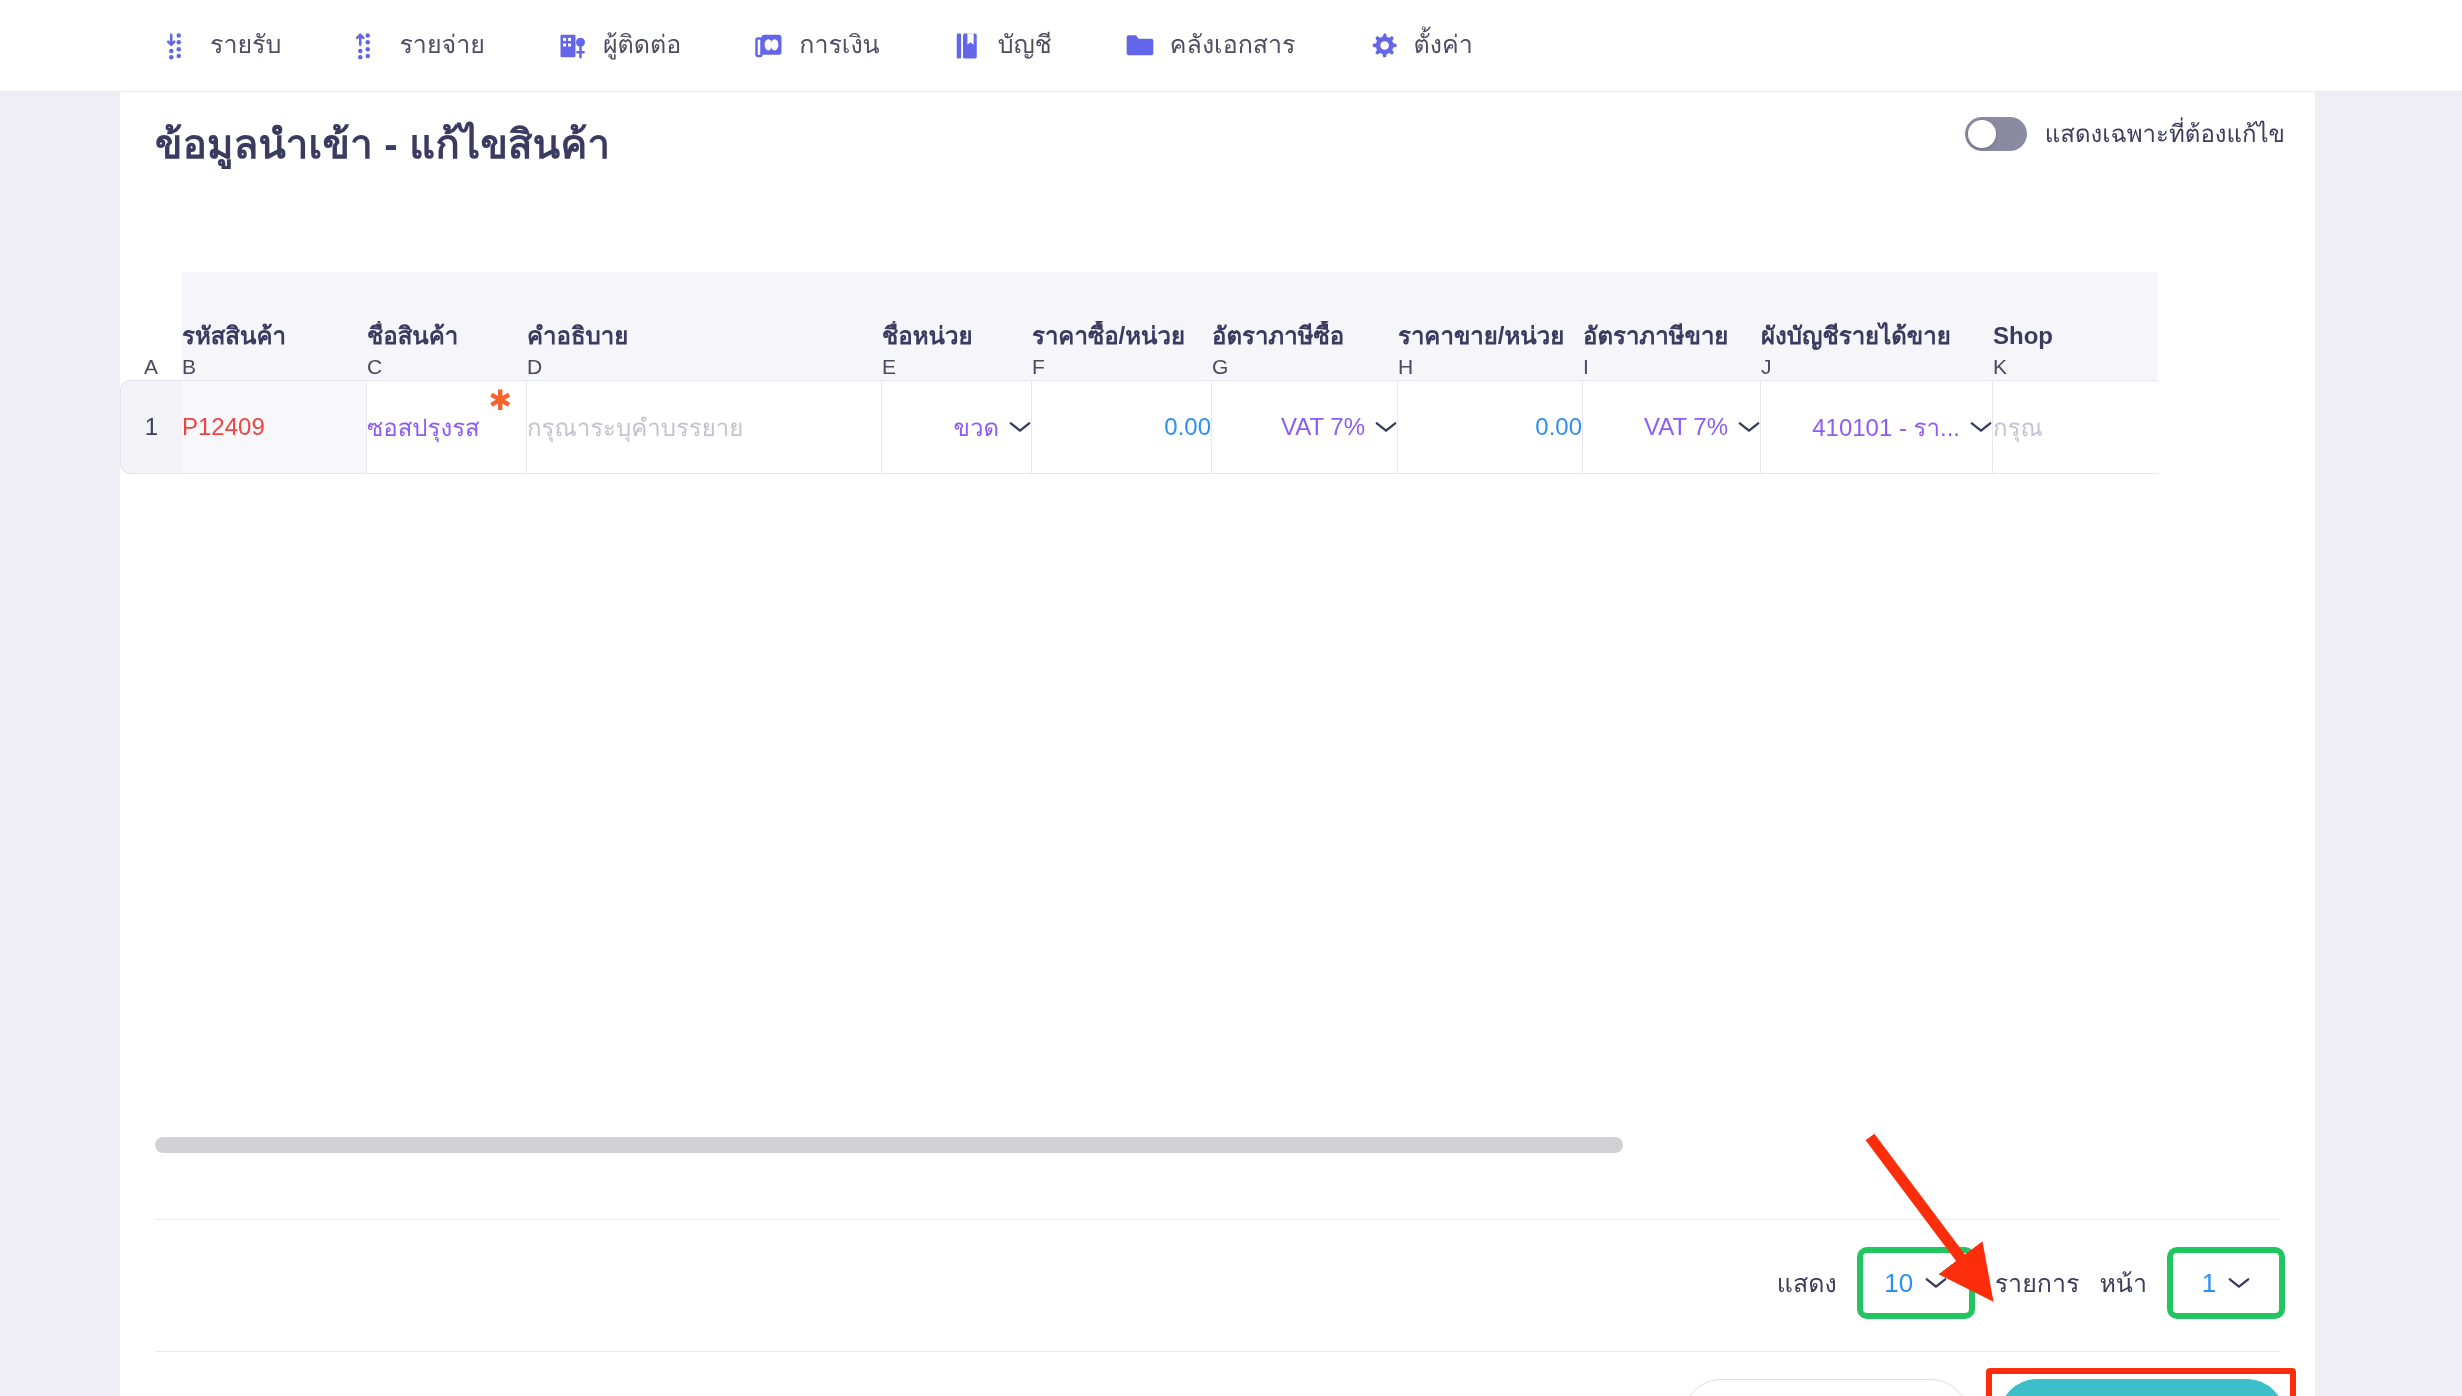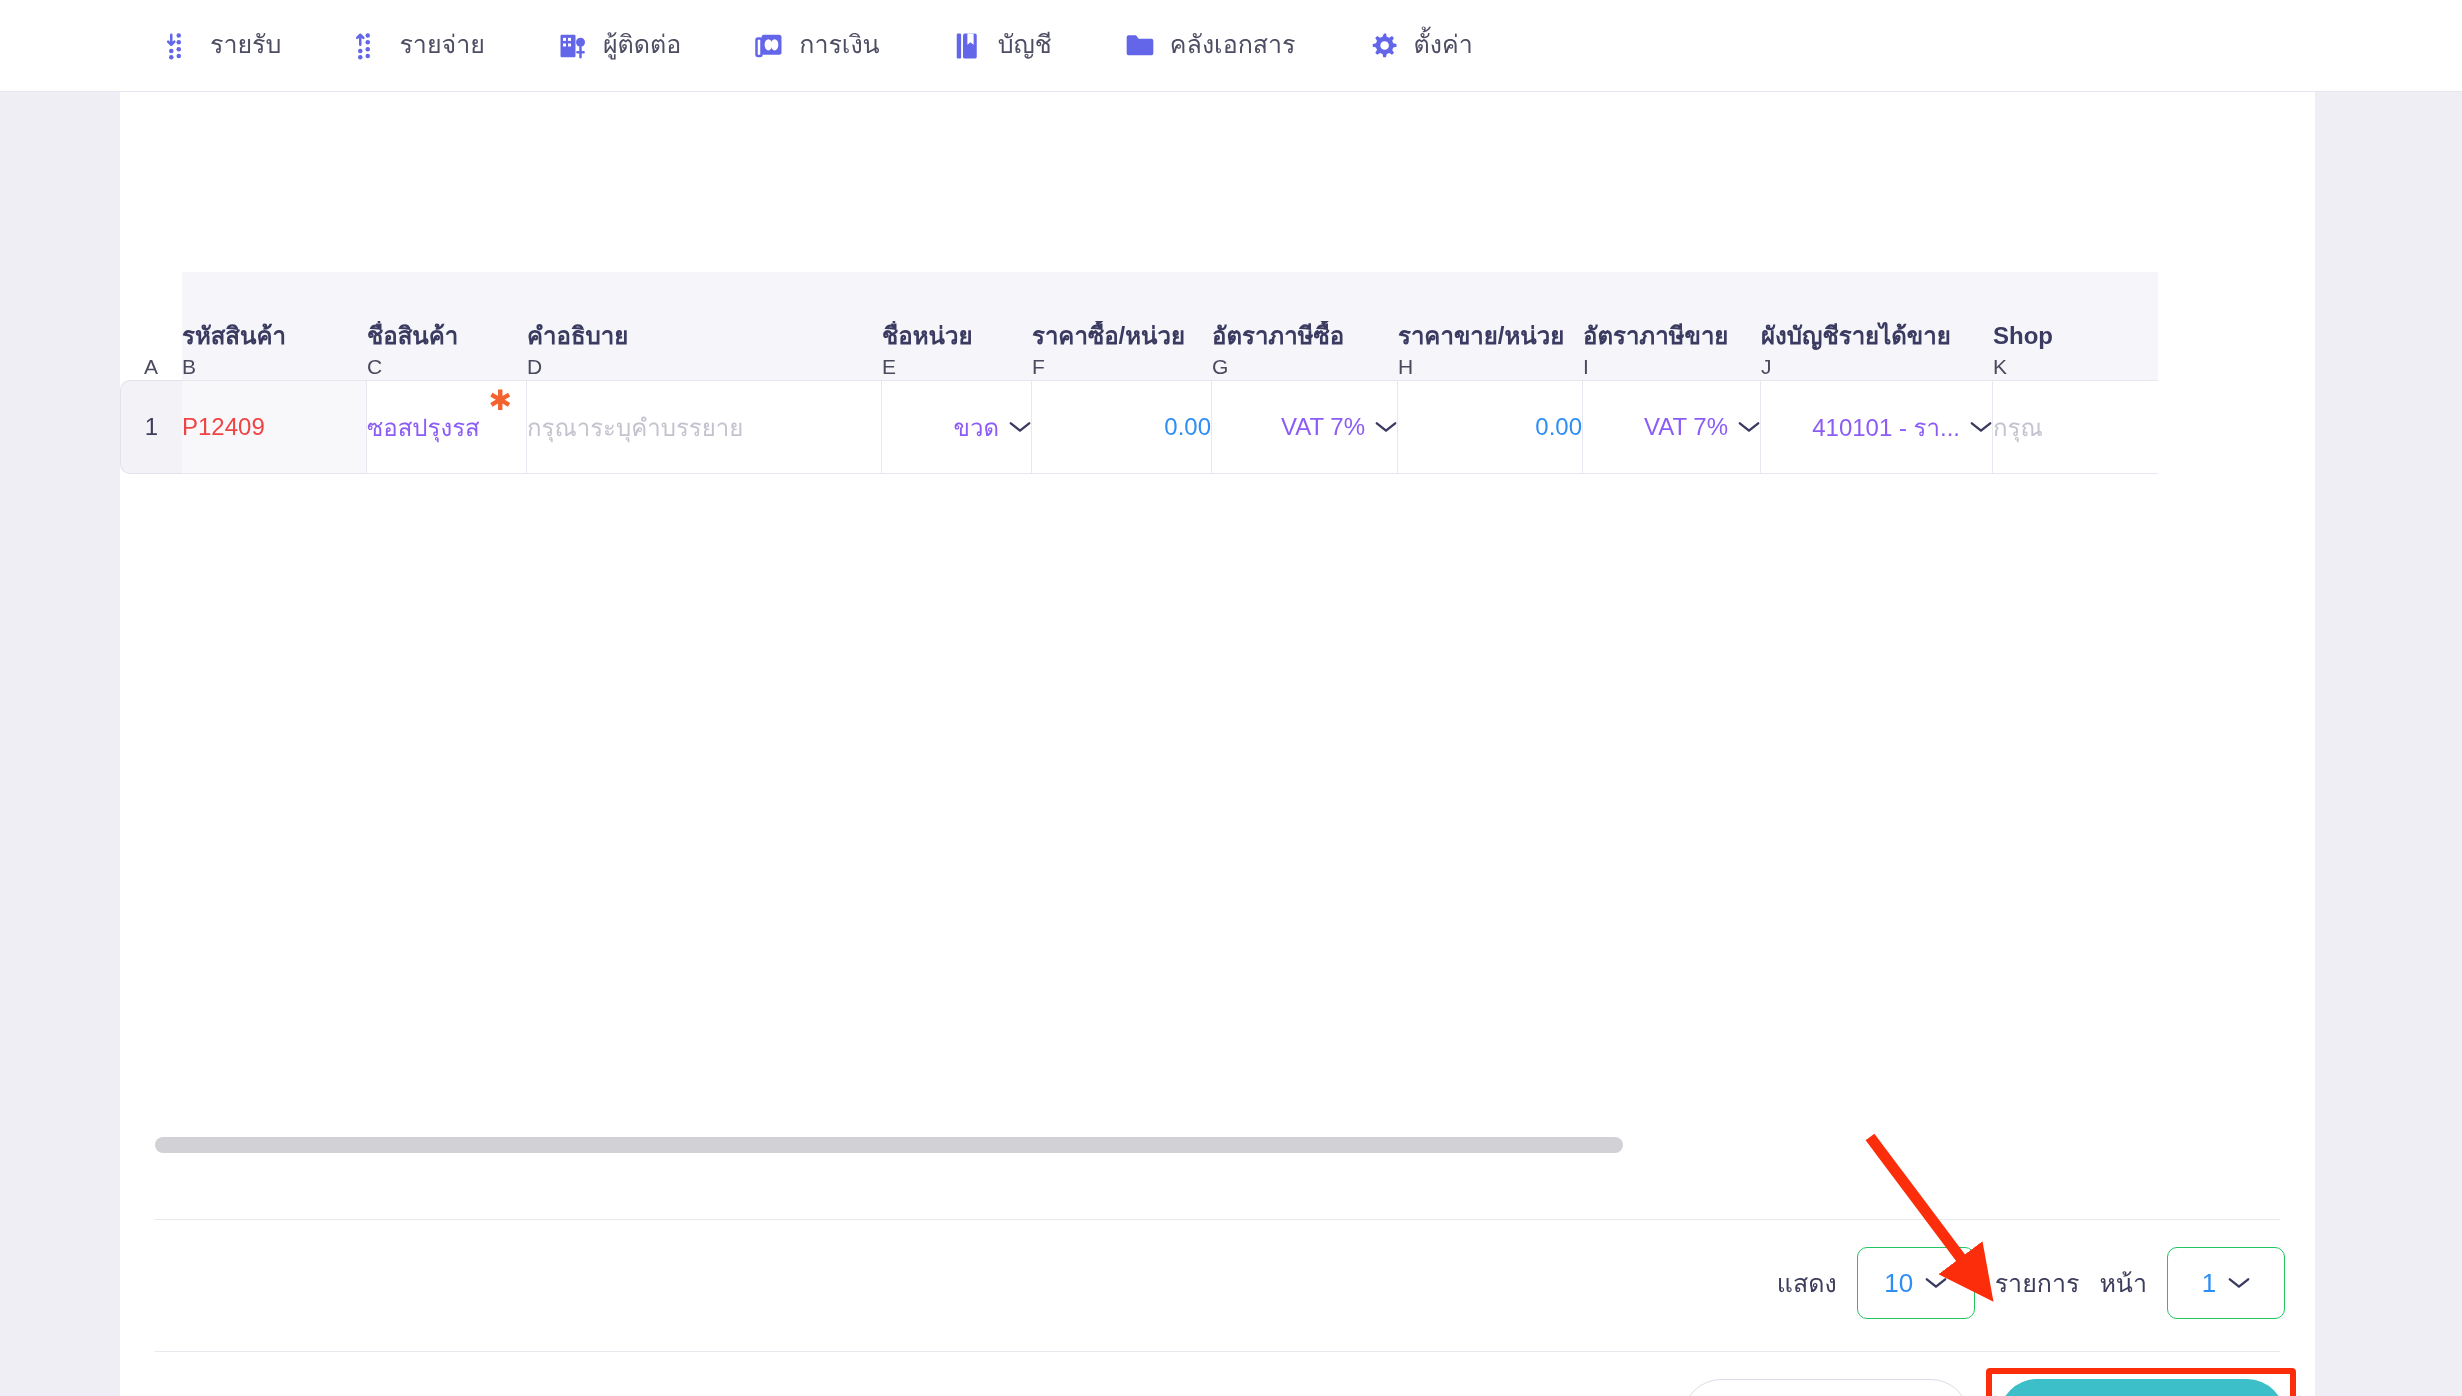--- a/index.html
+++ b/index.html
@@ -214,21 +214,21 @@
   }
   .pager {
     position: absolute;
     right: 30px; top: 1155px;
     display: flex; align-items: center; gap: 20px;
     font-size: 25px; color: #3d3d5c;
   }
   .pager .lbl { white-space: nowrap; }
   .mini-select {
     width: 118px; height: 72px;
-    border: 1px solid #22c55e;
+    border: 6px solid #22c55e;
     border-radius: 10px;
     display: flex; align-items: center; justify-content: center;
     gap: 12px;
     cursor: pointer;
     background: #fff;
   }
   .mini-select .mv { color: #2f8ef4; font-size: 26px; }
   .mini-select .chev { color: #3b3b62; margin-left: 0; }
 
   
@@ -374,20 +374,29 @@
     </span>
     <span class="nav-label">ตั้งค่า</span>
   </div>
 
 </div>
 
 <div class="page-bg"></div>
 
 <div class="card">
 
+  <div class="card-head">
+    <div class="page-title">ข้อมูลนำเข้า - แก้ไขสินค้า</div>
+    <div class="toggle-wrap">
+      <div class="toggle">
+        <div class="knob"></div>
+      </div>
+      <div class="toggle-label">แสดงเฉพาะที่ต้องแก้ไข</div>
+    </div>
+  </div>
 
   <div class="table-area">
     <table class="grid">
       <colgroup>
         <col style="width:62px">
         <col style="width:185px">
           <col style="width:160px">
           <col style="width:355px">
         <col style="width:150px">
           <col style="width:180px">

